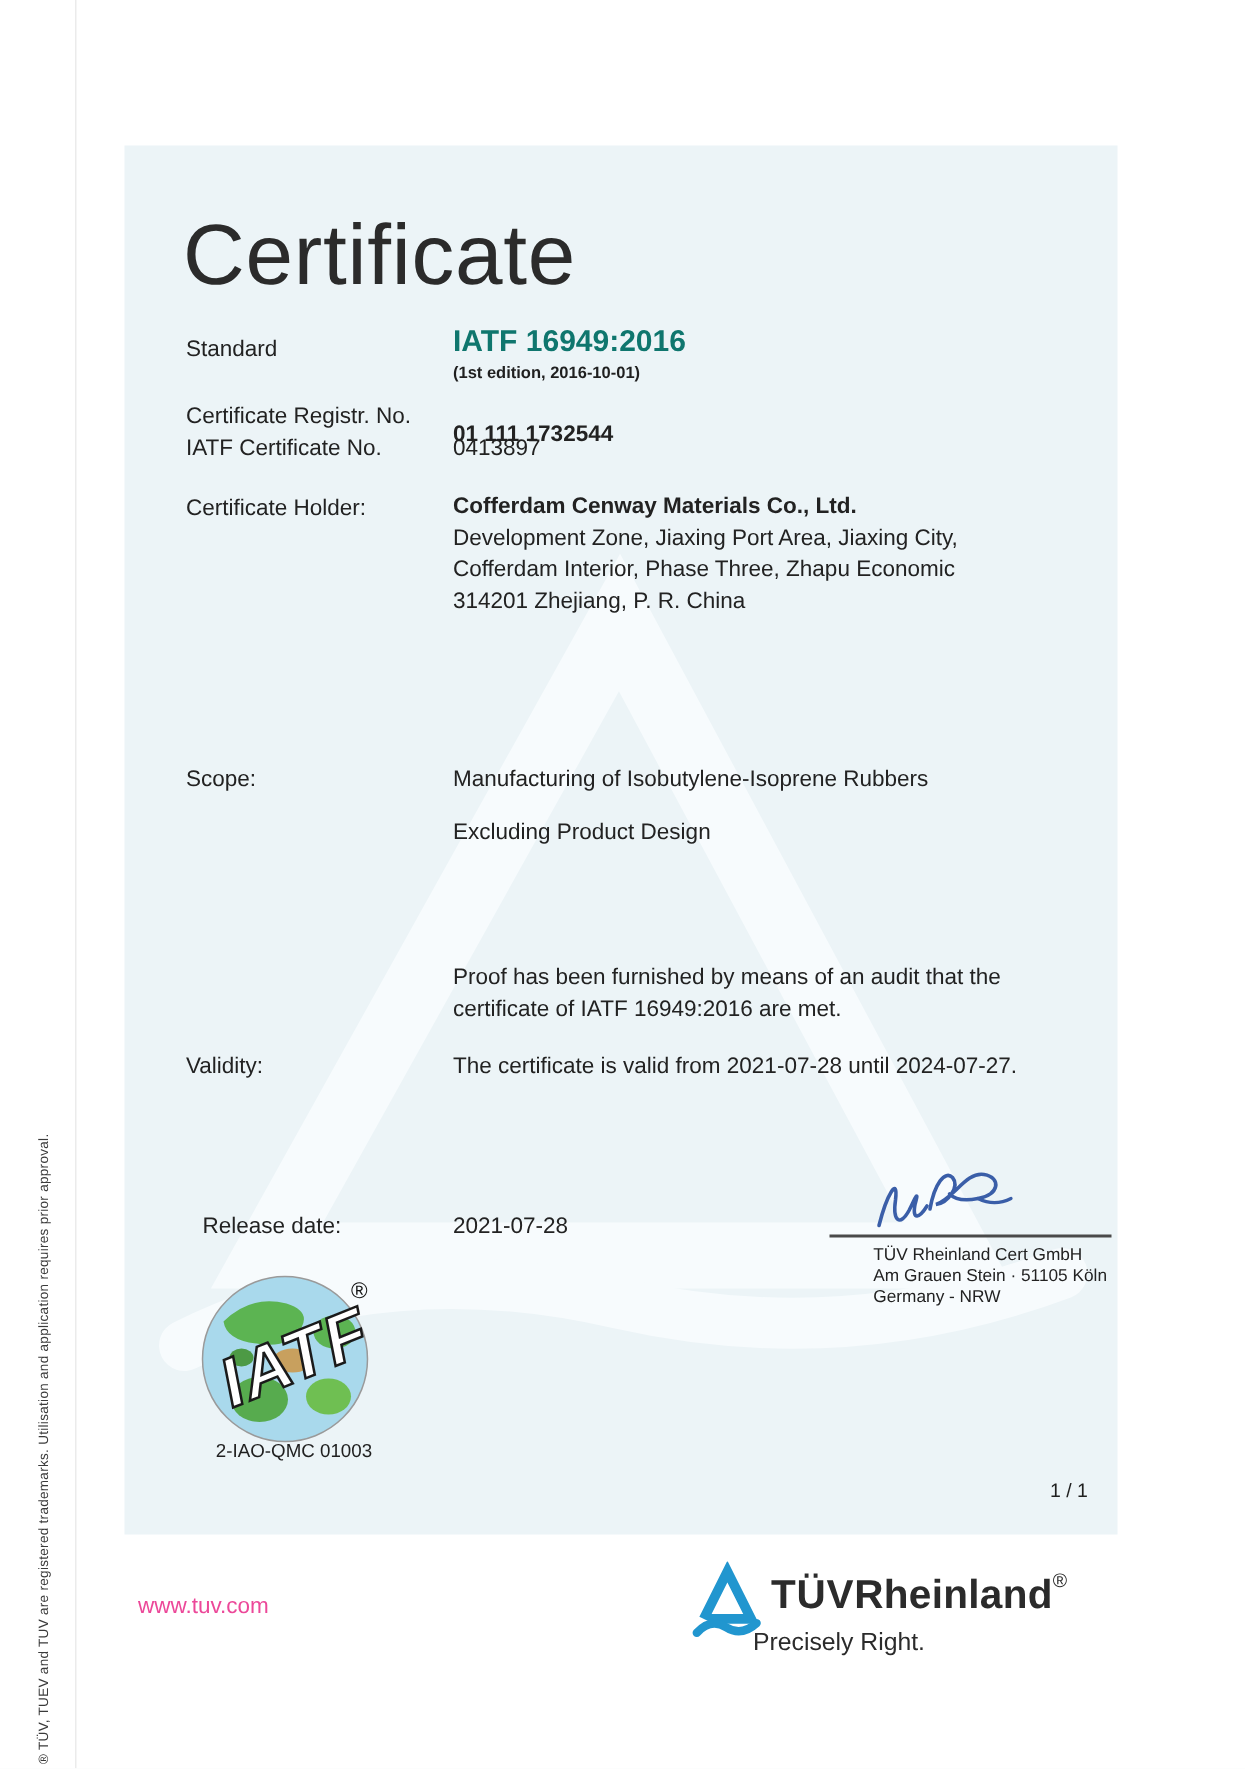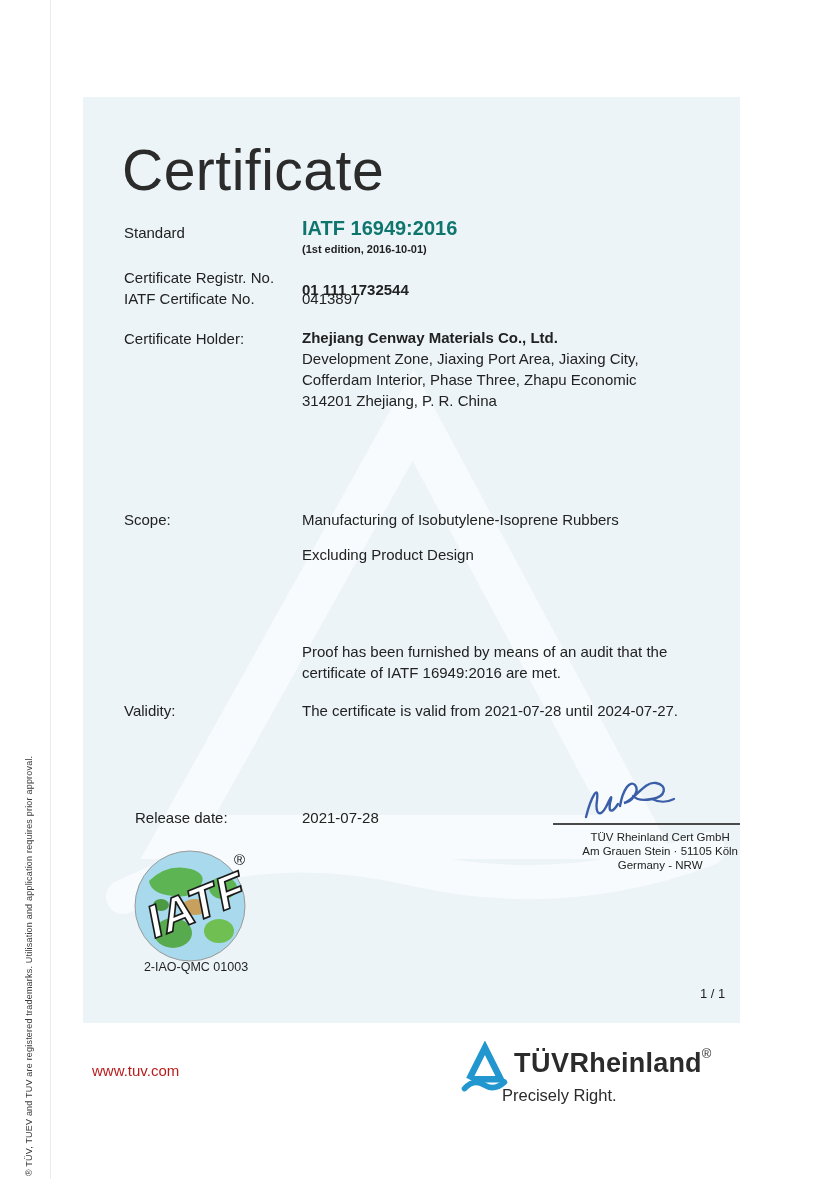--- a/index.html
+++ b/index.html
@@ -1,18 +1,18 @@
 <!DOCTYPE html>
 <html><head>
 <meta charset="utf-8">
 <style>
   html,body{margin:0;padding:0;background:#ffffff;}
   .page{
     position:relative;
-    width:740px;height:1179px;
+    width:830px;height:1179px;
     background:#ffffff;
     font-family:"Liberation Sans","DejaVu Sans",sans-serif;
     color:#222;
     overflow:hidden;
   }
   .scan-line{
     position:absolute;left:50px;top:0;width:1px;height:100%;
     background:#ebebeb;
   }
   .side-note{
@@ -40,31 +40,31 @@
   .b{font-weight:bold;}
   .std-value{font-size:20px;font-weight:bold;color:#0f766e;}
   .std-edition{font-size:11px;font-weight:bold;color:#1f1f1f;}
   .addr-block div{font-size:15px;line-height:21px;color:#222;}
   .proof div{font-size:15px;line-height:21px;color:#222;}
   .sig-line{
     position:absolute;left:470px;top:726px;width:188px;height:2px;background:#4a4a4a;
   }
   .issuer{
     position:absolute;right:7px;top:733px;
-    text-align:center;font-size:11.5px;line-height:14px;color:#222;
+    text-align:left;font-size:11.5px;line-height:14px;color:#222;
   }
   .iatf-code{
     position:absolute;left:38px;top:863px;width:150px;
     text-align:center;font-size:12.5px;color:#1f1f1f;
   }
   .page-indicator{
     position:absolute;left:617px;top:889px;font-size:13px;color:#1f1f1f;
   }
   .website{
-    position:absolute;left:92px;top:1062px;font-size:15px;color:#b91c1c;
+    position:absolute;left:92px;top:1062px;font-size:15px;color:#ec4899;
   }
   .tuv-logo{position:absolute;left:458px;top:1041px;}
   .brand-line{
     position:absolute;left:514px;top:1046px;
     font-size:27px;color:#2b2b2b;white-space:nowrap;
   }
   .brand-tuv{font-weight:bold;letter-spacing:0.5px;}
   .brand-rheinland{font-weight:600;letter-spacing:0.2px;}
   .brand-reg{font-size:13px;vertical-align:14px;font-weight:400;}
   .tagline{
@@ -94,21 +94,21 @@
     <div class="abs std-value" style="left:219px;top:120px;">IATF 16949:2016</div>
     <div class="abs std-edition" style="left:219px;top:146px;">(1st edition, 2016-10-01)</div>
 
     <div class="abs label" style="left:41px;top:172px;">Certificate Registr. No.</div>
     <div class="abs value b" style="left:219px;top:184px;">01 111 1732544</div>
     <div class="abs label" style="left:41px;top:193px;">IATF Certificate No.</div>
     <div class="abs value" style="left:219px;top:193px;">0413897</div>
 
     <div class="abs label" style="left:41px;top:233px;">Certificate Holder:</div>
     <div class="abs addr-block" style="left:219px;top:230px;">
-      <div class="b">Zhejiang Cenway Materials Co., Ltd.</div>
+      <div class="b">Cofferdam Cenway Materials Co., Ltd.</div>
       <div>Development Zone, Jiaxing Port Area, Jiaxing City,</div>
       <div>Cofferdam Interior, Phase Three, Zhapu Economic</div>
       <div>314201 Zhejiang, P. R. China</div>
     </div>
 
     <div class="abs label" style="left:41px;top:414px;">Scope:</div>
     <div class="abs value" style="left:219px;top:414px;">Manufacturing of Isobutylene-Isoprene Rubbers</div>
     <div class="abs value" style="left:219px;top:449px;">Excluding Product Design</div>
 
     <div class="abs proof" style="left:219px;top:544px;">

